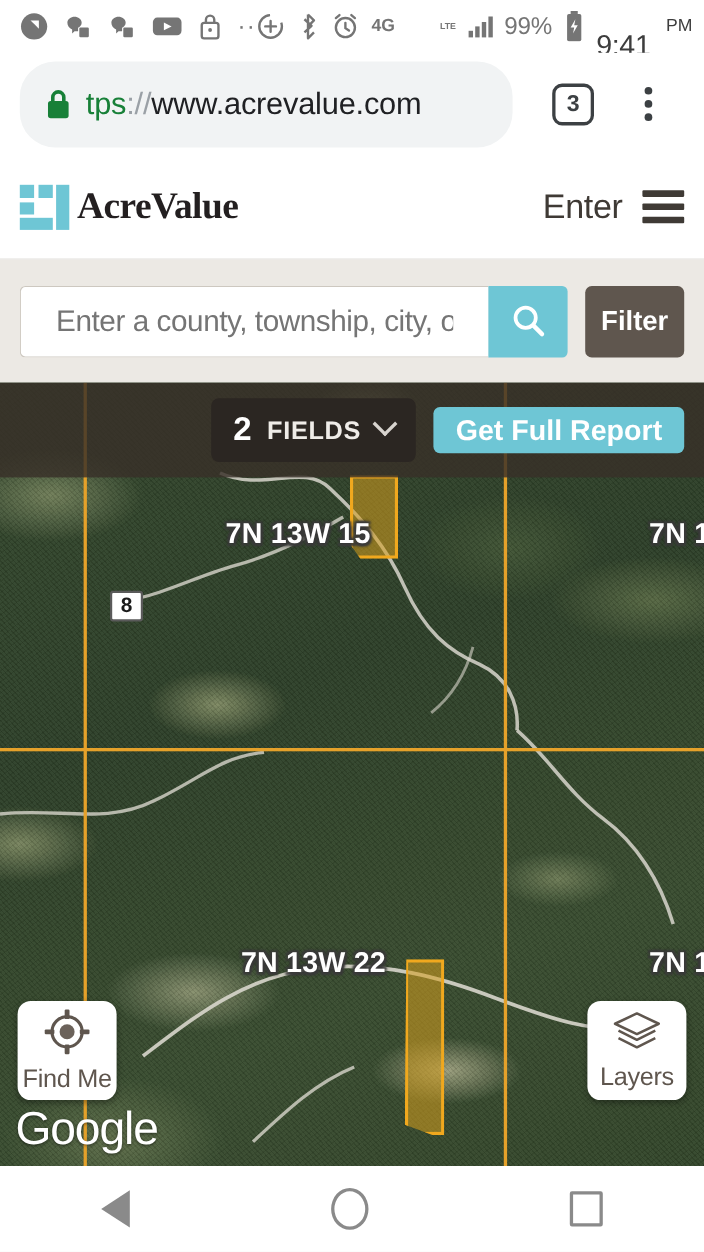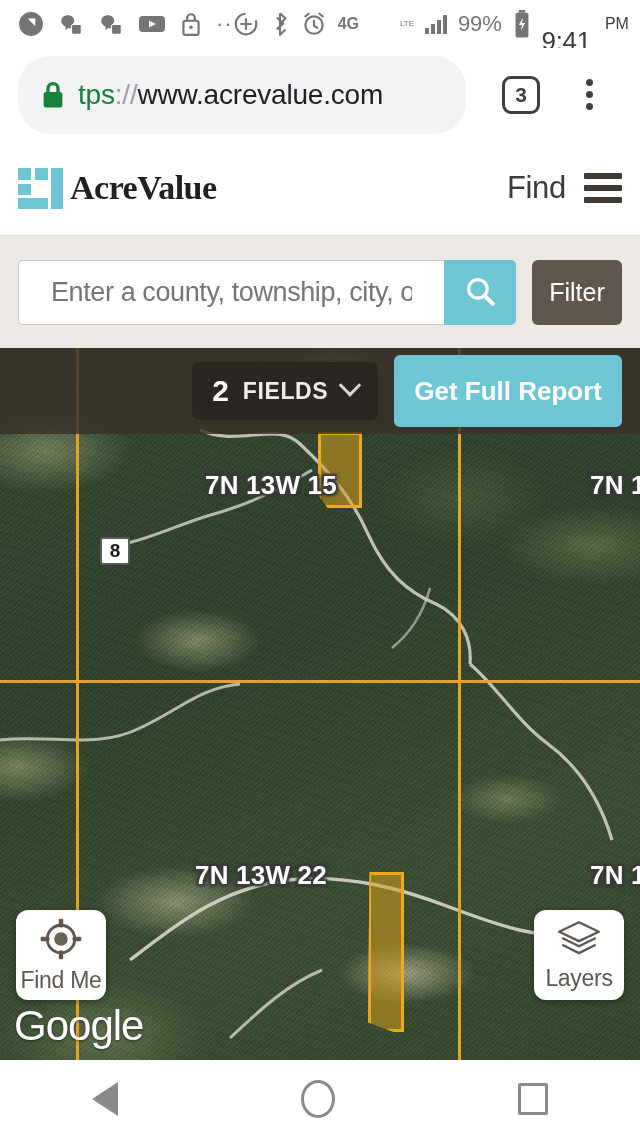--- a/index.html
+++ b/index.html
@@ -28,21 +28,21 @@
   .sb-ampm { color: #3d3d3d; font-size: 16px; font-weight: 400; margin-left: 3px; }
   .dots2 { color: #757575; font-size: 22px; letter-spacing: 1px; line-height: 10px; }
   .sigbars { display: flex; align-items: flex-end; gap: 2px; height: 20px; }
   .sigbars i { display: block; width: 4px; background: #757575; }
   .sigbars i:nth-child(1) { height: 6px; }
   .sigbars i:nth-child(2) { height: 10px; }
   .sigbars i:nth-child(3) { height: 14px; }
   .sigbars i:nth-child(4) { height: 19px; }
   .fourg { display: flex; flex-direction: row; align-items: center; line-height: 1; }
   .fourg b { font-size: 16px; color: #757575; font-weight: 700; }
-  .fourg s { font-size: 8px; color: #757575; text-decoration: none; font-weight: 400; margin-top: -1px; padding-left: 41px;}
+  .fourg s { font-size: 8px; color: #757575; text-decoration: none; font-weight: 700; margin-top: -1px; padding-left: 41px;}
 
   
   .omnibox-row {
     position: absolute; top: 48px; left: 0; width: 640px; height: 93px;
     background: #ffffff; display: flex; align-items: center;
     padding: 0 14px 0 18px;
   }
   .omnibox {
     flex: 1; height: 78px; background: #f1f3f4; border-radius: 32px;
     display: flex; align-items: center; padding: 0 22px;
@@ -107,21 +107,21 @@
     padding: 0 32px; outline: none; min-width: 0;
     letter-spacing: -0.4px;
   }
   .search-btn {
     width: 72px; background: #6ec6d5; border: none; border-radius: 0 5px 5px 0;
     display: flex; align-items: center; justify-content: center; cursor: pointer;
   }
   .filter-btn {
     margin-left: 16px; width: 90px; height: 65px; background: #5f564e;
     color: #ffffff; border: none; border-radius: 6px;
-    font-size: 25px; font-weight: 400; cursor: pointer;
+    font-size: 25px; font-weight: 700; cursor: pointer;
     font-family: "Liberation Sans", sans-serif;
   }
 
   
   .map {
     position: absolute; top: 348px; left: 0; width: 640px; height: 712px;
     overflow: hidden; background: #2e4328;
   }
   .map-img { position: absolute; inset: 0; }
   .terrain {
@@ -181,21 +181,21 @@
   }
   .fields-drop {
     background: #2b2622; border-radius: 7px; height: 58px;
     display: flex; align-items: center; gap: 14px; padding: 0 20px; cursor: pointer;
   }
   .fields-count { color: #ffffff; font-size: 30px; font-weight: 700; }
   .fields-word { color: #efece8; font-size: 23px; font-weight: 700; letter-spacing: 0.6px; }
   .chev { width: 16px; height: 16px; border-right: 3px solid #d8d4cf; border-bottom: 3px solid #d8d4cf;
           transform: rotate(45deg) translate(-4px,-4px); }
   .report-btn {
-    background: #6ec6d5; border: none; border-radius: 6px; height: 72px;
+    background: #6ec6d5; border: none; border-radius: 6px; height: 42px;
     color: #ffffff; font-size: 26px; font-weight: 700; padding: 0 20px; cursor: pointer;
     font-family: "Liberation Sans", sans-serif;
   }
 
   
   .mapctl {
     position: absolute; width: 90px; height: 90px; background: #ffffff;
     border-radius: 12px; display: flex; flex-direction: column;
     align-items: center; justify-content: center; gap: 2px; cursor: pointer;
     box-shadow: 0 2px 6px rgba(0,0,0,0.35);
@@ -319,21 +319,21 @@
       <span class="logo-mark">
         <i class="lm1"></i>
           <i class="lm2"></i>
           <i class="lm3"></i>
           <i class="lm4"></i>
           <i class="lm5"></i>
       </span>
       <span class="brand-name">AcreValue</span>
     </div>
     <div class="menu-group">
-      <span class="menu-label">Find</span>
+      <span class="menu-label">Enter</span>
       <span class="hamburger">
           <i></i>
           <i></i>
           <i></i>
         </span>
     </div>
   </div>
 
   <div class="search-band">
     <div class="search-wrap">
@@ -368,21 +368,21 @@
       <div class="grid-v" style="left:76px;"></div>
       <div class="grid-v" style="left:458px;"></div>
       <div class="grid-h" style="top:332px;"></div>
     </div>
 
     <div class="parcel" style="left:318px; top:84px; width:44px; height:76px; clip-path:polygon(0 0,100% 0,100% 100%,22% 100%,0 82%);"></div>
     <div class="parcel" style="left:368px; top:524px; width:36px; height:160px; clip-path:polygon(4% 0,100% 0,100% 100%,72% 100%,0 94%);"></div>
 
     <span class="sec-label" style="left:205px; top:122px;">7N 13W 15</span>
     <span class="sec-label" style="left:590px; top:122px;">7N 1</span>
-    <span class="sec-label" style="left:195px; top:512px;text-align:right;">7N 13W 22</span>
+    <span class="sec-label" style="left:219px; top:512px;text-align:right;">7N 13W 22</span>
     <span class="sec-label" style="left:590px; top:512px;">7N 1</span>
 
     <span class="route-shield" style="left:100px; top:189px;">8</span>
 
     <span class="google-wm">Google</span>
 
     <div class="mapctl ctl-find">
       <span>
         <svg width="44" height="44" viewBox="0 0 40 40">
           <circle cx="20" cy="20" r="12.5" fill="none" stroke="#5f564e" stroke-width="2.6"></circle>

